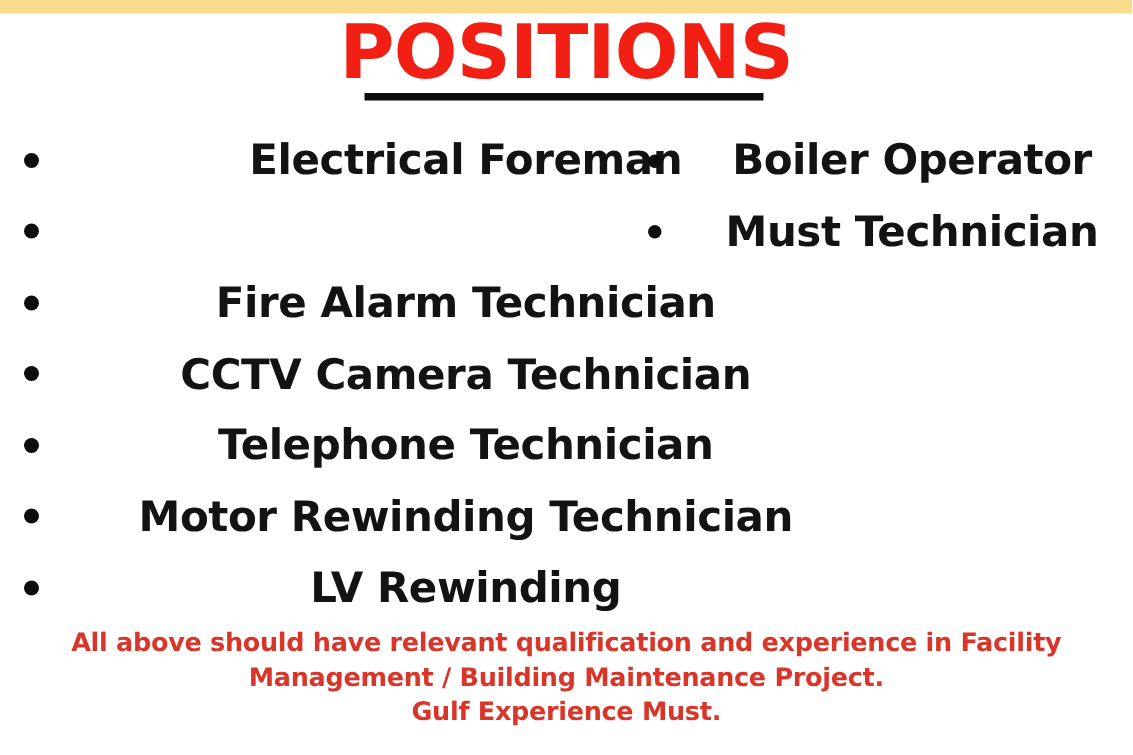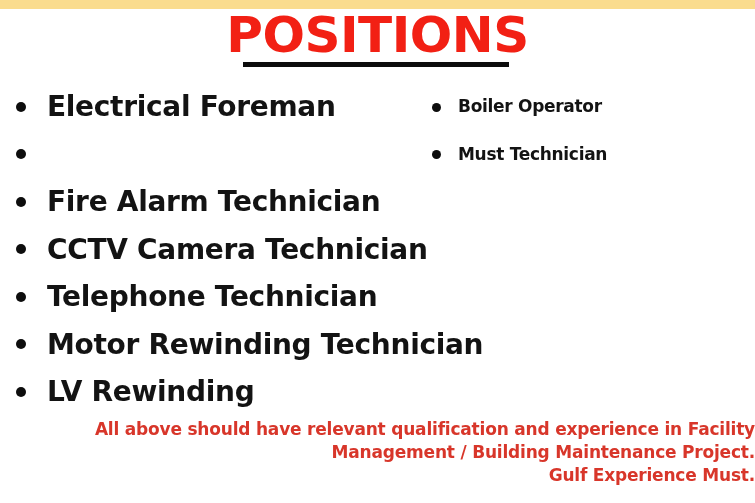--- a/index.html
+++ b/index.html
@@ -88,20 +88,21 @@
     left: 428px;
     width: 330px;
   }
 
   ul.position-list > li {
     position: relative;
     height: 47.5px;
     line-height: 47.5px;
     padding-left: 33px;
     white-space: nowrap;
+    text-align: center;
   }
   #list-right > li {
     padding-left: 30px;
   }
 
   .bullet-dot {
     position: absolute;
     left: 2px;
     top: 50%;
     margin-top: -5px;
@@ -118,30 +119,30 @@
   }
 
   .position-label {
     font-family: "DejaVu Sans", sans-serif;
     font-weight: bold;
     font-size: 28px;
     color: #131313;
     letter-spacing: -0.3px;
   }
   #list-right .position-label {
-    font-size: 17px;
+    font-size: 28px;
   }
 
   
   #footer-note {
     position: absolute;
     top: 418px;
     left: 0;
     width: 755px;
-    text-align: right;
+    text-align: center;
   }
   .footer-line {
     font-family: "DejaVu Sans", sans-serif;
     font-weight: bold;
     font-size: 17px;
     line-height: 23px;
     color: #d8362a;
     letter-spacing: -0.2px;
     white-space: nowrap;
   }

